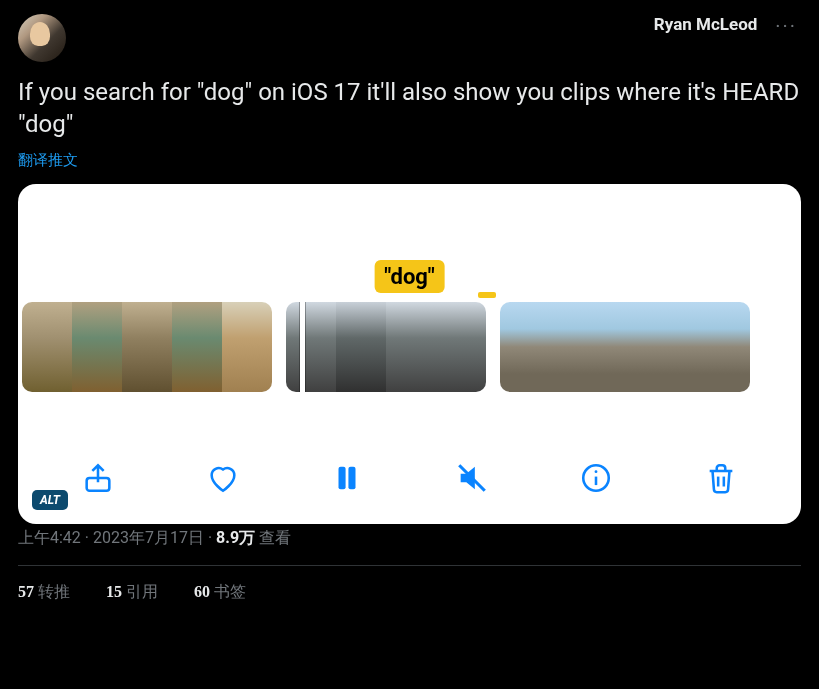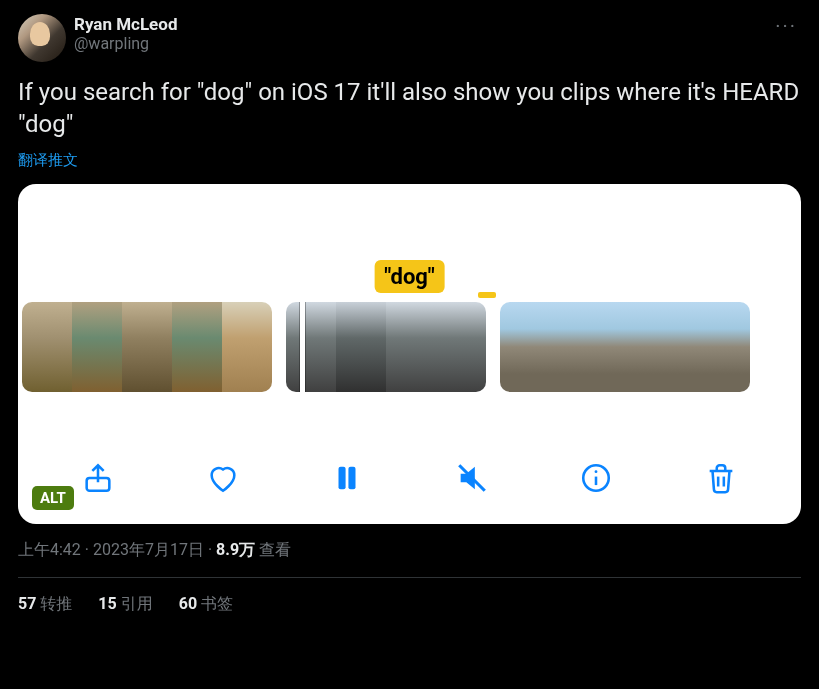--- a/index.html
+++ b/index.html
@@ -10,21 +10,22 @@
     width: 819px;
     height: 689px;
     overflow: hidden;
   }
   .tweet {
     padding: 14px 18px 0;
   }
   .header {
     display: flex;
     align-items: flex-start;
-    gap: 8px;
+    gap: 14px;
+    text-align: right;
   }
   .avatar {
     width: 48px; height: 48px;
     border-radius: 50%;
     background: linear-gradient(135deg, #d8d0c0 0%, #b09880 30%, #403830 60%, #201810 100%);
     flex-shrink: 0;
     position: relative;
     overflow: hidden;
   }
   .avatar::after {
@@ -141,59 +142,60 @@
     color: #0a84ff;
     display: flex;
     align-items: center;
     justify-content: center;
     width: 40px; height: 40px;
   }
   .tb-btn svg { width: 34px; height: 34px; }
   .alt-badge {
     position: absolute;
     left: 14px; bottom: 14px;
-    background: #4d7c0f;
+    background: #0c4a6e;
     color: #fff;
     font-weight: 700;
-    font-size: 15px;
+    font-size: 12px;
     padding: 3px 8px;
     border-radius: 5px;
+    font-style: italic;
   }
   .meta {
-    margin-top: 16px;
+    margin-top: 4px;
     color: #71767b;
     font-size: 16px;
   }
   .meta .views-num {
     color: #e7e9ea;
     font-weight: 700;
   }
   .divider {
     border: none;
     border-top: 1px solid #2f3336;
     margin: 16px 0 0;
   }
   .stats {
     display: flex;
-    gap: 26px;
+    gap: 36px;
     padding: 16px 0 0;
     font-size: 16px;
+    font-family: Liberation Serif, serif;
   }
   .stat-num { color: #e7e9ea; font-weight: 700; }
   .stat-label { color: #71767b; margin-left: 4px; }
 </style>
 </head>
 <body>
 
 <div class="tweet">
   <div class="header">
     <div class="avatar"></div>
     <div class="names">
       <div class="display-name">Ryan McLeod</div>
-      <div class="handle">@warpling</div>
     </div>
     <div class="more">···</div>
   </div>
 
   <div class="body-text">If you search for "dog" on iOS 17 it'll also show you clips where it's HEARD "dog"</div>
   <a class="translate">翻译推文</a>
 
   <div class="media">
     <div class="caption">"dog"</div>
     <div class="playhead-mark"></div>

